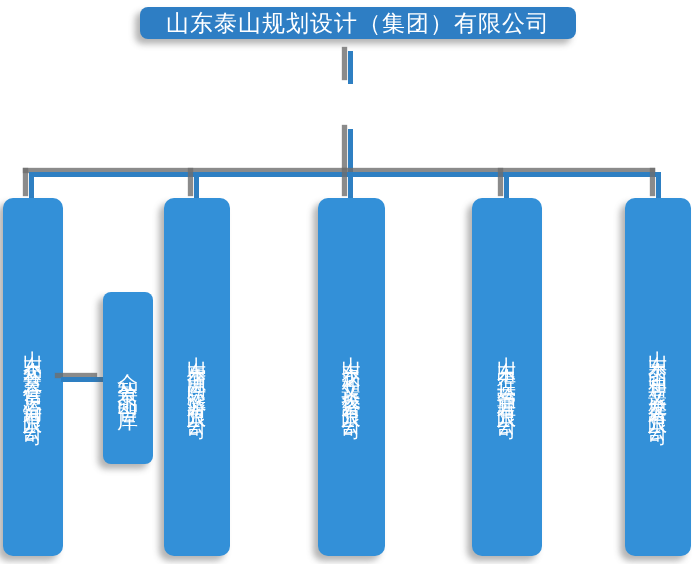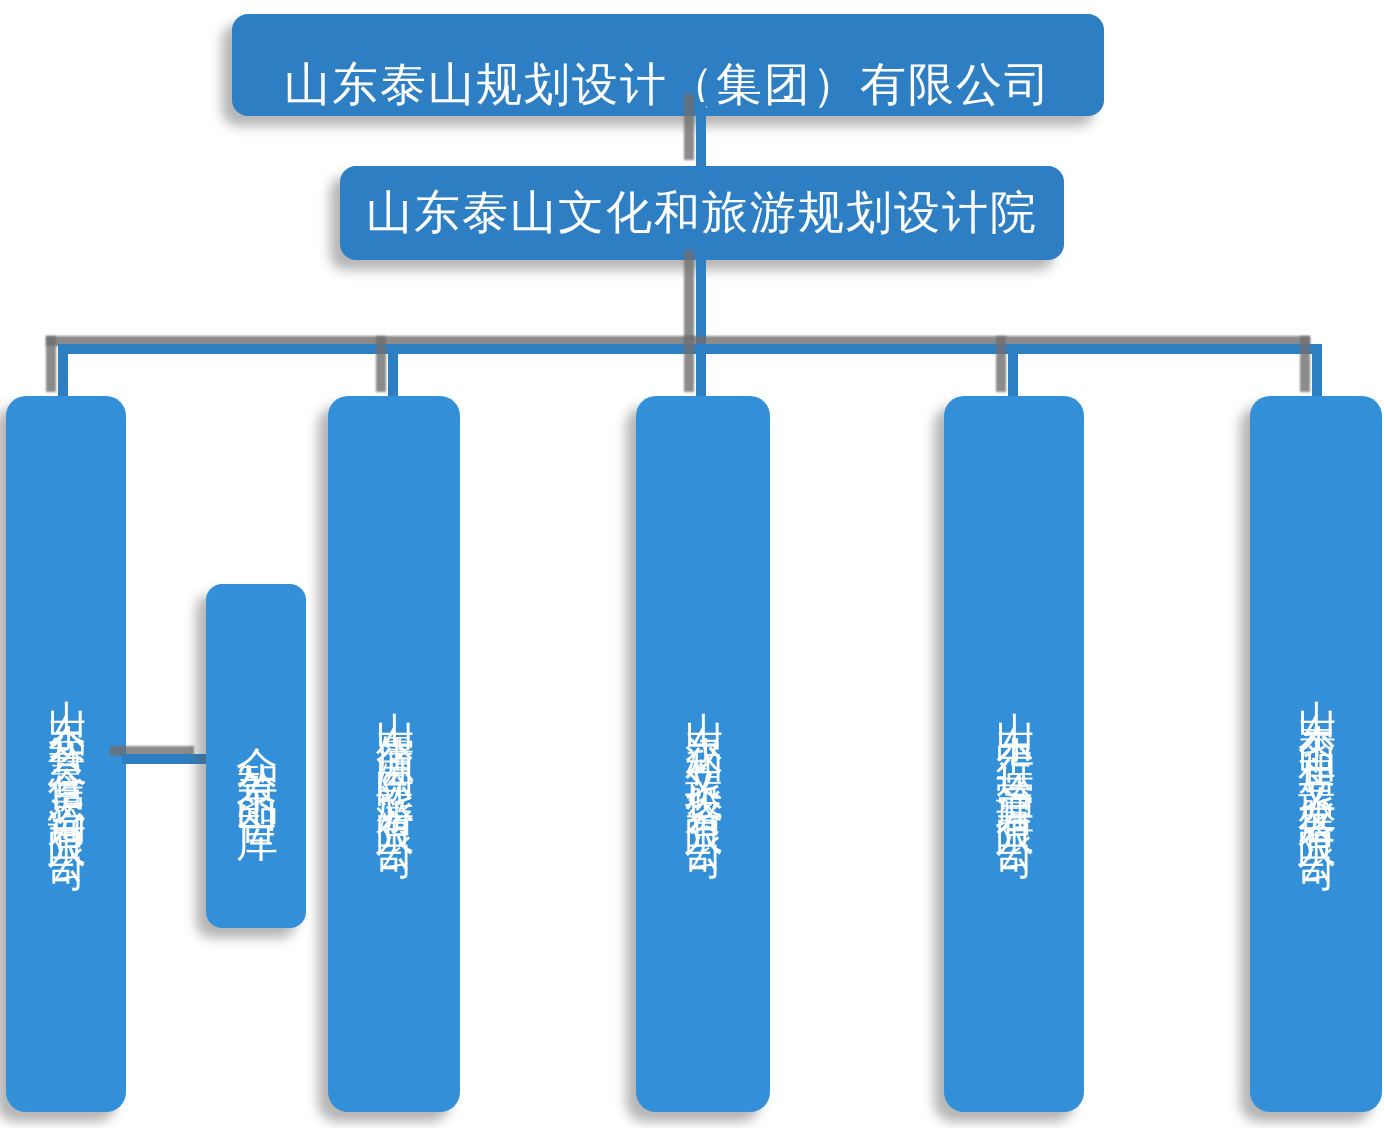--- a/index.html
+++ b/index.html
@@ -26,21 +26,21 @@
     box-sizing: border-box;
     text-align: center;
   }
   .header-box {
     background: #2e7ec4;
     border-radius: 8px;
     font-size: 23px;
     letter-spacing: 1px;
     white-space: nowrap;
   }
-  .root-box      { left: 116px; top: 7px;  width: 436px; height: 51px; align-items: flex-end; }
+  .root-box      { left: 140px; top: 7px;  width: 436px; height: 32px; }
   .institute-box { left: 170px; top: 83px; width: 362px; height: 47px; }
   .vbox {
     background: #3390d8;
     border-radius: 10px;
     top: 198px;
     height: 358px;
     font-size: 19px;
   }
   .vtext {
     writing-mode: vertical-rl;
@@ -82,23 +82,20 @@
 <body>
 
 <div class="canvas">
 
   <div class="box header-box root-box">
     <span>山东泰山规划设计（集团）有限公司</span>
   </div>
 
   <div class="line v c-root-inst"></div>
 
-  <div class="box header-box institute-box">
-    <span>山东泰山文化和旅游规划设计院</span>
-  </div>
 
   <div class="line v c-inst-bus"></div>
 
   <div class="line h c-bus"></div>
   <div class="line v c-drop1"></div>
   <div class="line v c-drop2"></div>
   <div class="line v c-drop3"></div>
   <div class="line v c-drop4"></div>
   <div class="line v c-drop5"></div>
 

